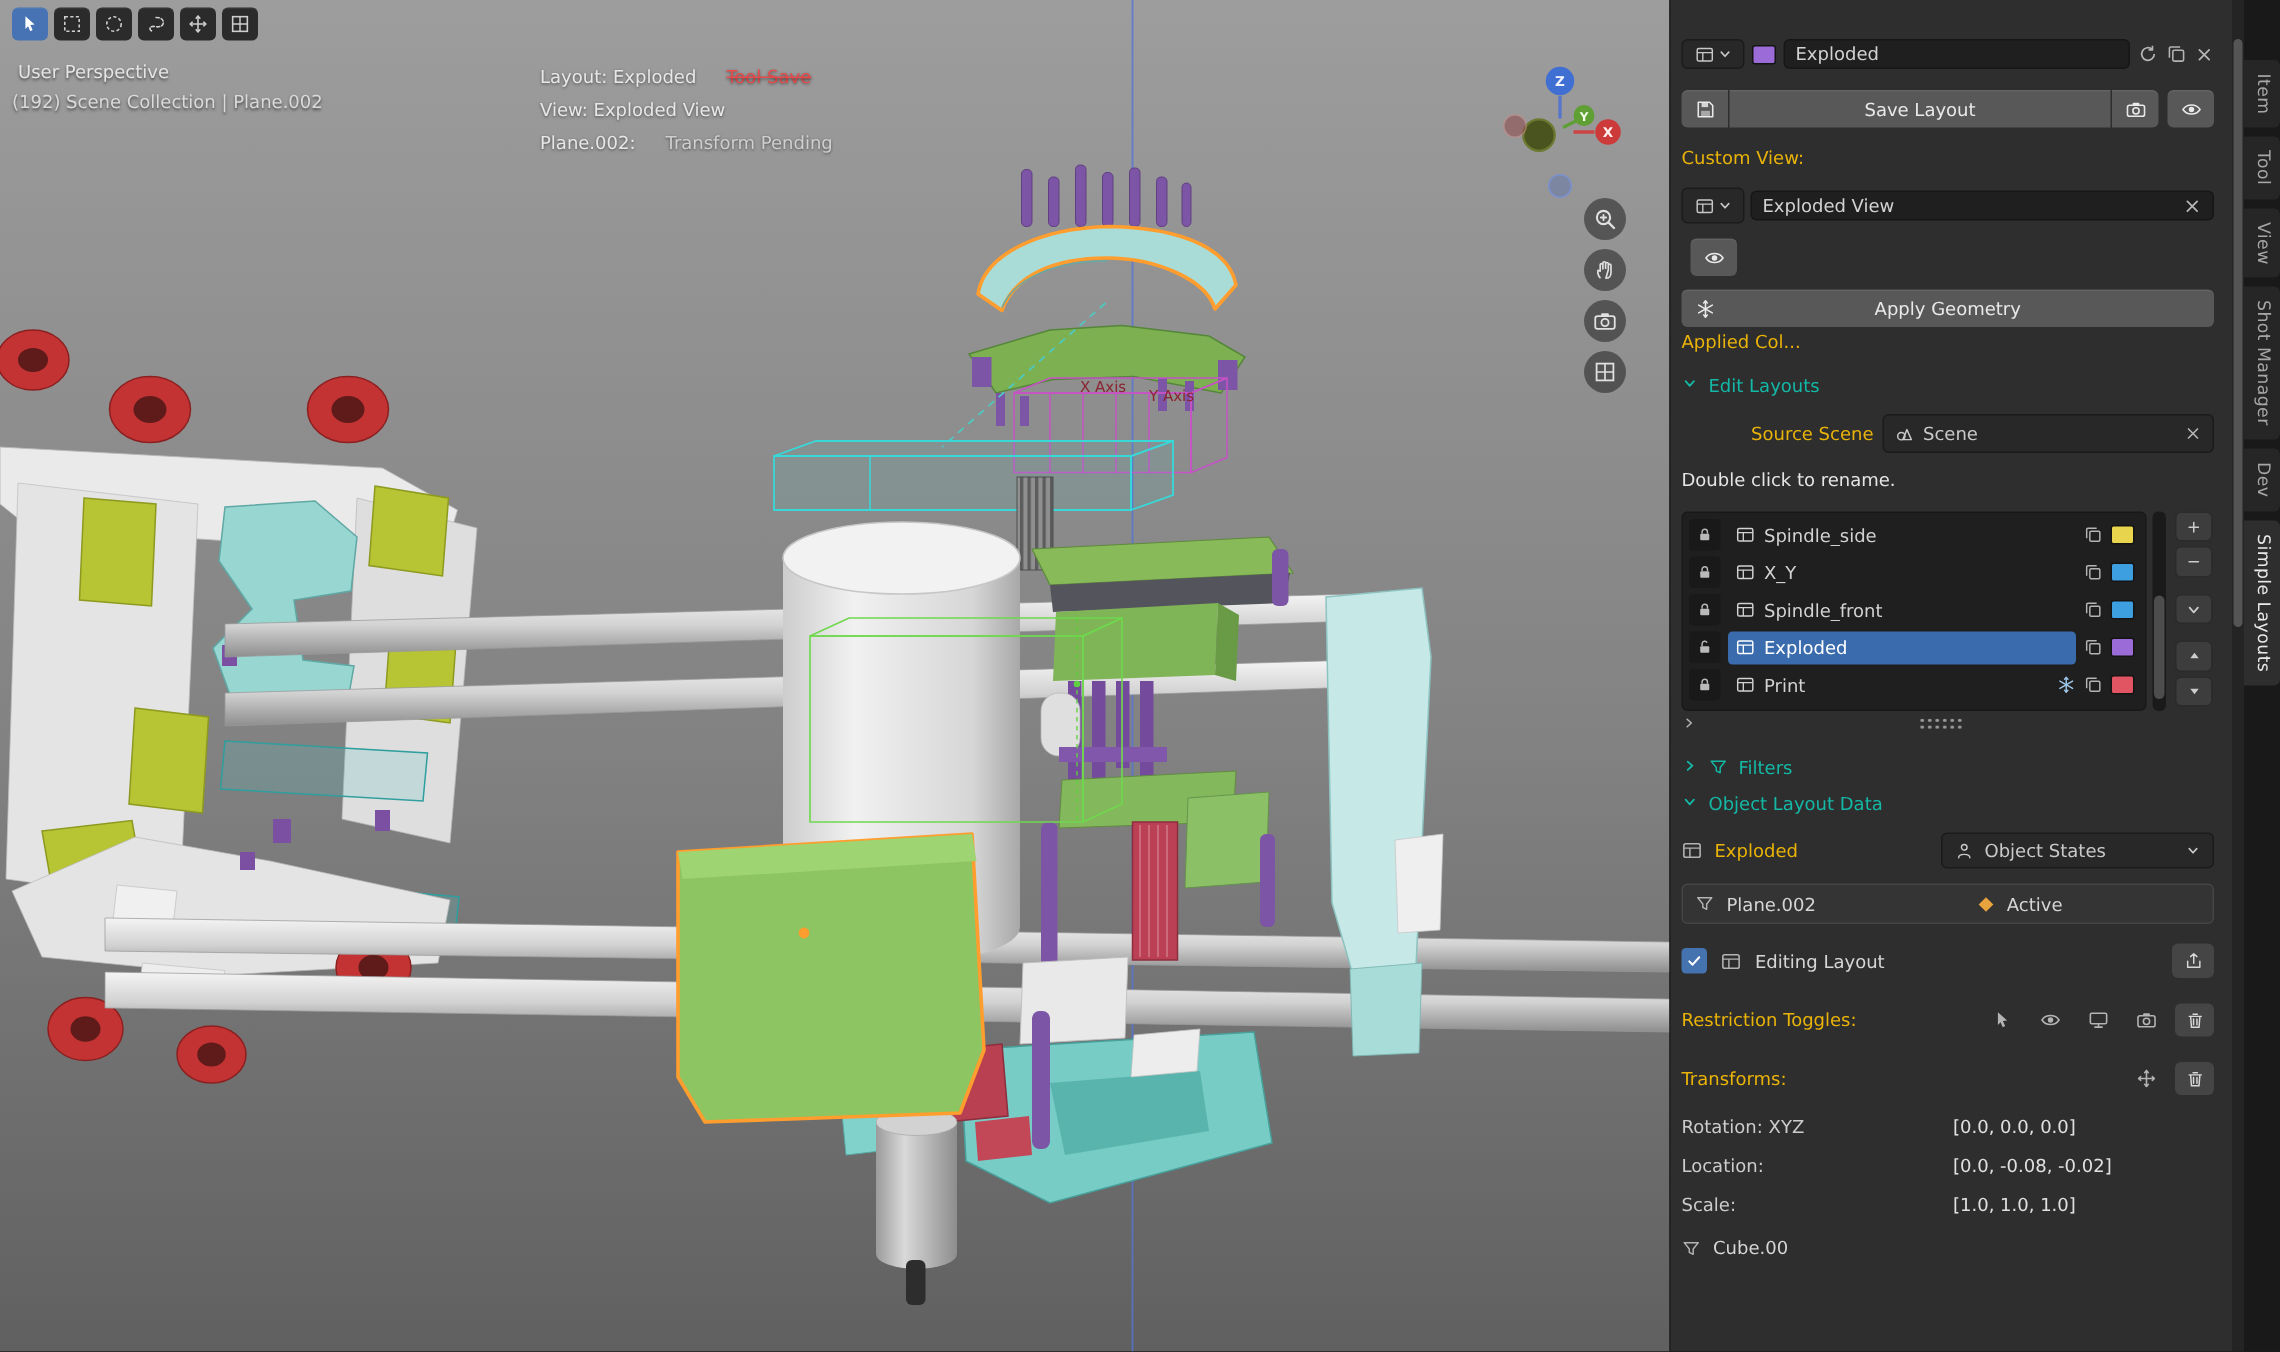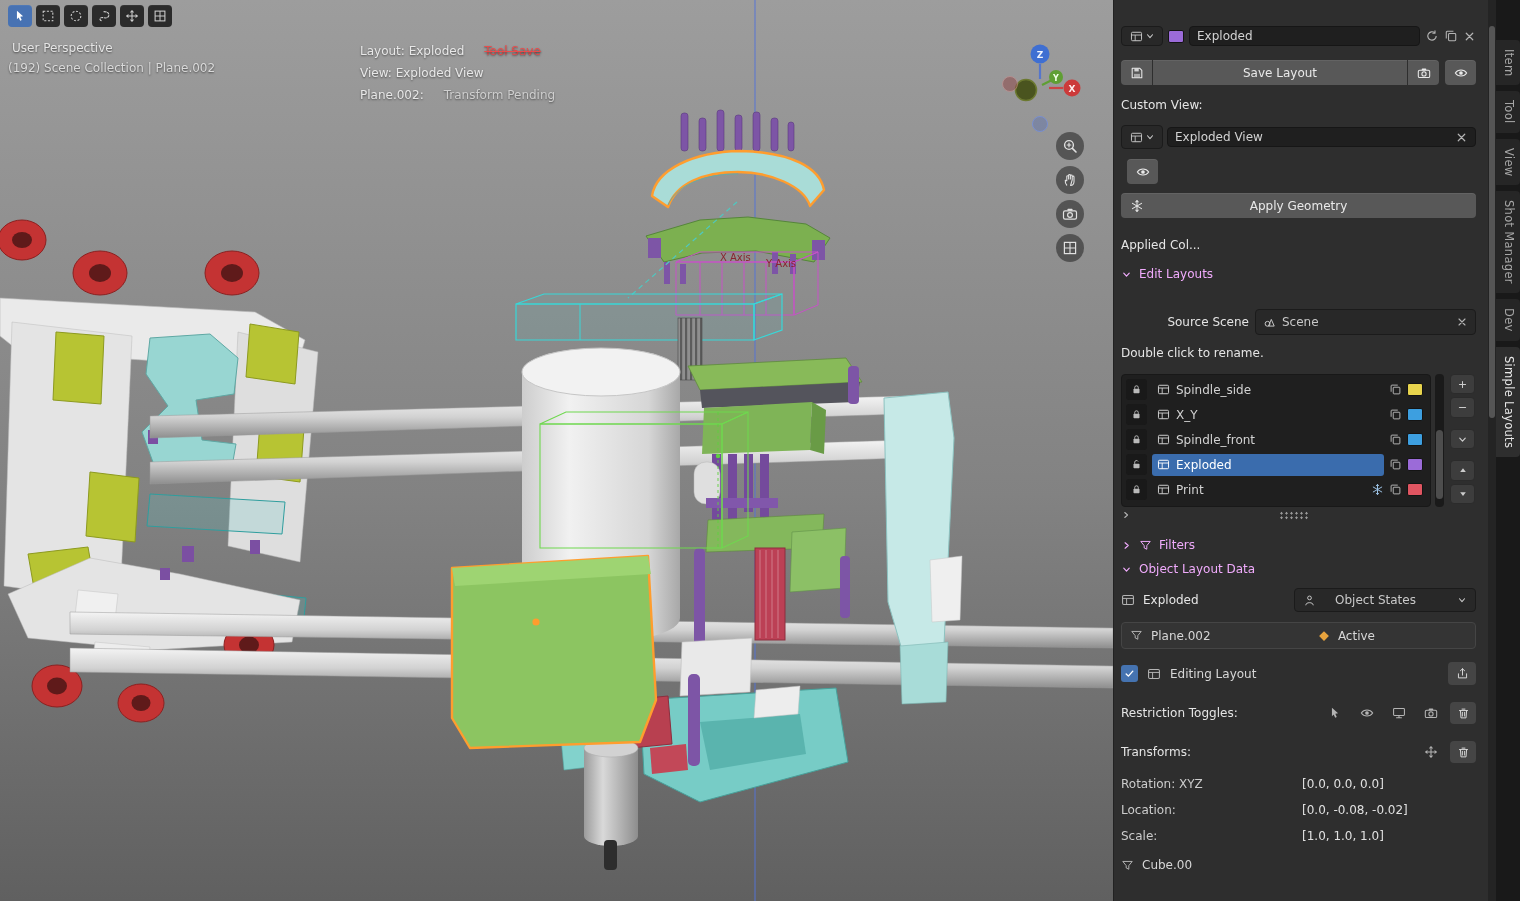--- a/index.html
+++ b/index.html
@@ -37,22 +37,22 @@
 .btn-sq{width:31px;flex:none}
 .grp{display:flex;gap:1px}
 .grp .btn{border-radius:0}
 .grp .btn:first-child{border-radius:4px 0 0 4px}
 .grp .btn:last-child{border-radius:0 4px 4px 0}
 .field{background:#1f1f1f;border:1px solid #161616;border-radius:4px;color:#d2d2d2;
   display:flex;align-items:center;padding:0 7px;height:20px}
 .dd{background:#282828;border:1px solid #1b1b1b;border-radius:4px;display:flex;
   align-items:center;justify-content:center;gap:2px;height:24px;color:#c9c9c9}
 .ddsm{width:42px;flex:none}
-.lbl{color:#e5e5e5}
-.sec{display:flex;align-items:center;gap:7px;color:#f0abfc}
+.lbl{color:#eab308}
+.sec{display:flex;align-items:flex-start;gap:7px;color:#14b8a6}
 .swatch{width:16px;height:13px;border-radius:2px;border:1px solid #141414;flex:none}
 .mut{color:#b4b4b4}
 .ic10{width:10px;height:10px}.ic11{width:11px;height:11px}.ic13{width:13px;height:13px}
 .ic14{width:14px;height:14px}.ic16{width:16px;height:16px}
 .hint{color:#e5e5e5}
 
 
 #listwrap{display:flex;margin-top:14px;height:133px}
 #listbox{flex:1;background:#1f1f1f;border:1px solid #181818;border-radius:4px;padding:2px 2px;overflow:hidden}
 .lrow{height:25px;display:flex;align-items:center;gap:5px;padding:0 5px 0 2px;color:#d2d2d2}
@@ -560,32 +560,32 @@
         </div>
     </div>
 
     <div class="btn" style="margin-top:9px;position:relative">
       <svg class="ic14" style="position:absolute;left:9px">
           <use href="#i-snow"></use>
         </svg>
       <span>Apply Geometry</span>
     </div>
 
-    <div class="row" style="margin-top:20px;gap:4px">
+    <div class="row" style="margin-top:3px;gap:4px">
       <span class="lbl" style="width:86px;white-space:nowrap;overflow:hidden">Applied Col...</span>
     </div>
 
     <div class="sec" style="margin-top:15px">
       <svg class="ic11">
           <use href="#i-chd"></use>
         </svg>
       <span>Edit Layouts</span>
     </div>
 
-    <div class="row" style="margin-top:28px;gap:6px">
+    <div class="row" style="margin-top:12px;gap:6px">
       <span class="lbl" style="width:128px;text-align:right">Source Scene</span>
       <div class="dd f1" style="justify-content:space-between;padding:12px 7px;gap:6px">
         <svg class="ic13">
             <use href="#i-scene"></use>
           </svg>
         <span class="f1">Scene</span>
         <svg class="ic12 mut" width="12" height="12">
             <use href="#i-x"></use>
           </svg>
       </div>
@@ -738,21 +738,21 @@
           <use href="#i-chd"></use>
         </svg>
       <span>Object Layout Data</span>
     </div>
 
     <div class="row" style="margin-top:12px;gap:8px">
       <svg class="ic14 mut">
           <use href="#i-layout"></use>
         </svg>
       <span class="lbl f1">Exploded</span>
-      <div class="dd" style="width:182px;justify-content:flex-start;padding:0 8px;gap:19px">
+      <div class="dd" style="width:182px;justify-content:flex-start;padding:0 8px;gap:7px">
         <svg class="ic13">
             <use href="#i-person"></use>
           </svg>
         <span class="f1">Object States</span>
         <svg class="ic10">
             <use href="#i-chd"></use>
           </svg>
       </div>
     </div>
 

